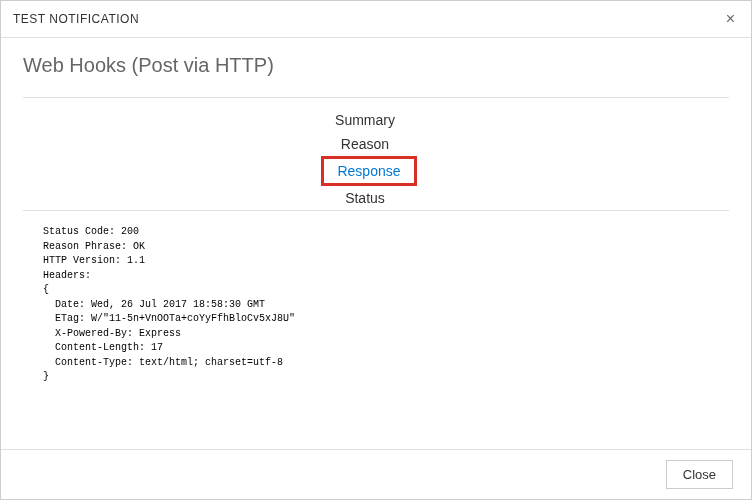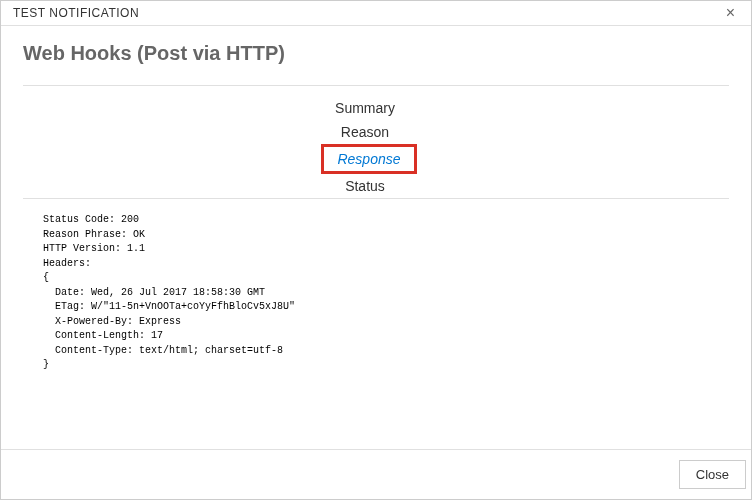--- a/index.html
+++ b/index.html
@@ -13,21 +13,21 @@
       width: 752px;
       height: 500px;
       border: 1px solid #ccc;
       display: flex;
       flex-direction: column;
     }
     .dialog-header {
       display: flex;
       justify-content: space-between;
       align-items: center;
-      padding: 4px 12px;
+      padding: 10px 12px;
       border-bottom: 1px solid #e0e0e0;
       background: #fff;
     }
     .dialog-title {
       font-size: 12px;
       letter-spacing: 0.5px;
       color: #333;
       text-transform: uppercase;
     }
     .close-x {
@@ -39,21 +39,21 @@
     }
     .dialog-body {
       padding: 16px 22px 10px 22px;
       flex: 1;
       display: flex;
       flex-direction: column;
       overflow: hidden;
     }
     .page-title {
       font-size: 20px;
-      font-weight: 700;
+      font-weight: 400;
       color: #666;
       margin-bottom: 20px;
     }
     .divider {
       border: none;
       border-top: 1px solid #e0e0e0;
       margin-bottom: 0;
     }
     .tabs {
       display: flex;
@@ -68,38 +68,37 @@
       padding: 4px 0;
       margin-right: 22px;
       cursor: pointer;
     }
     .tab.active {
       color: #0078d4;
       border: 3px solid #d93025;
       padding: 4px 13px;
       margin-right: 12px;
       margin-left: -2px;
-      font-style: italic;
     }
     .content-area {
       flex: 1;
       padding: 14px 8px;
       overflow: auto;
     }
     .response-text {
       font-family: "Consolas", "Courier New", monospace;
       font-size: 10px;
       line-height: 1.45;
       color: #000;
       white-space: pre;
       margin-left: 12px;
     }
     .dialog-footer {
       border-top: 1px solid #e0e0e0;
-      padding: 10px 5px;
+      padding: 10px 18px;
       display: flex;
       justify-content: flex-end;
       background: #fff;
     }
     .close-btn {
       font-size: 13px;
       color: #333;
       background: #fff;
       border: 1px solid #ccc;
       padding: 6px 16px;

